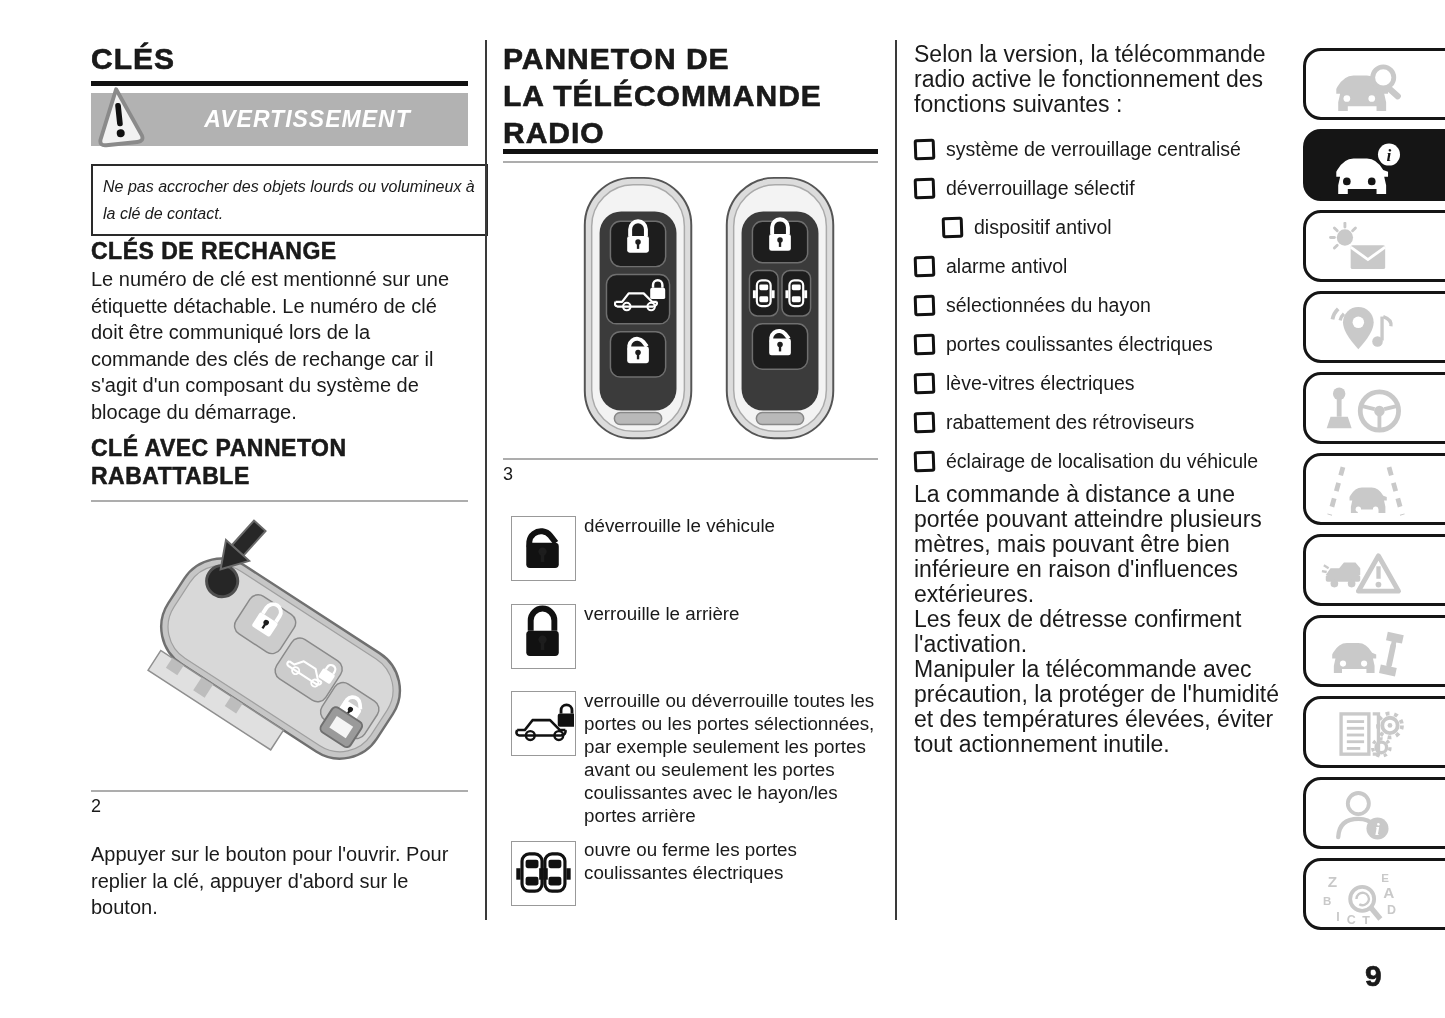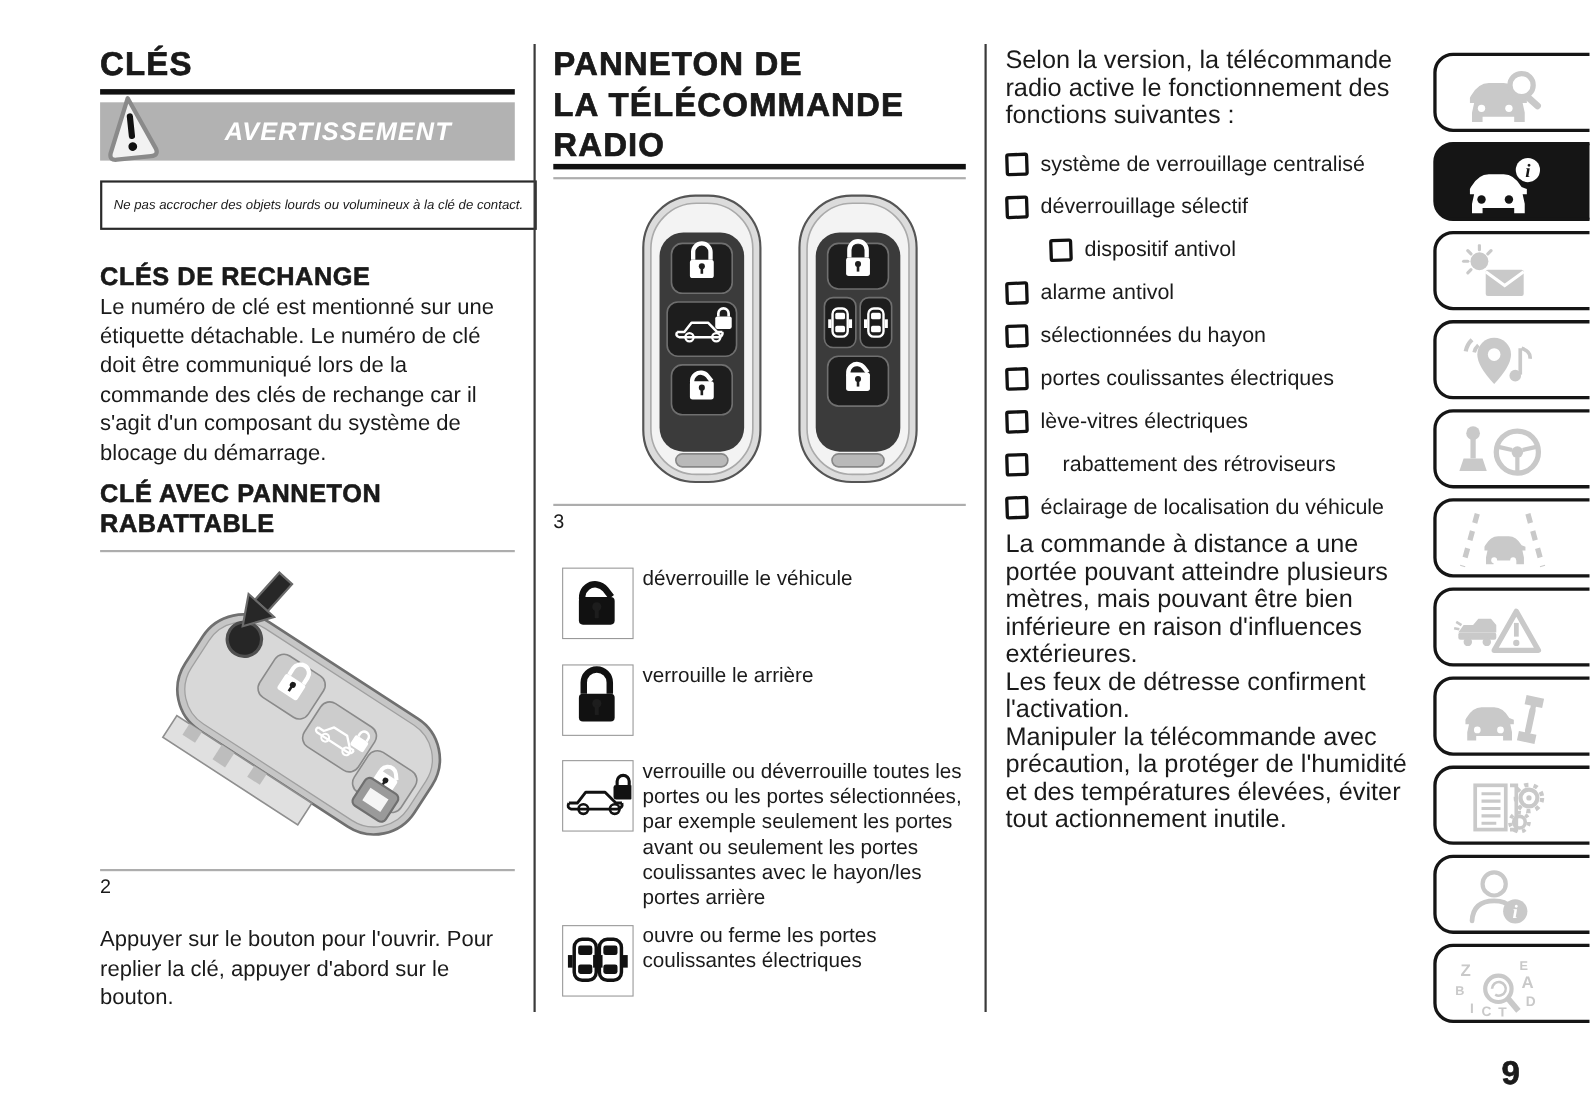--- a/index.html
+++ b/index.html
@@ -8,21 +8,21 @@
   .abs{position:absolute;}
   .col{position:absolute;top:0;height:100%;}
   .h-main{font-size:30px;font-weight:bold;letter-spacing:1px;margin:0;line-height:37px;-webkit-text-stroke:0.6px #111;}
   .h-sub{font-size:23px;font-weight:bold;letter-spacing:0.5px;margin:0;line-height:28px;-webkit-text-stroke:0.5px #111;}
   .rule-heavy{height:5px;background:#111;width:100%;}
   .rule-thin{height:2px;background:#adadad;width:100%;}
   .body-txt{font-size:20px;line-height:26.5px;margin:0;}
   .warn-banner{width:377px;height:53px;background:#b2b2b2;display:flex;align-items:center;justify-content:center;}
   .warn-label{font-size:23px;font-weight:bold;font-style:italic;color:#fff;letter-spacing:1px;padding-left:56px;}
   .warn-box{width:373px;border:2px solid #2a2a2a;padding:7px 10px;box-sizing:content-box;}
-  .warn-note{font-size:12px;font-style:italic;line-height:27px;margin:0;text-align:center;}
+  .warn-note{font-size:16px;font-style:italic;line-height:27px;margin:0;}
   .fig-label{font-size:18px;}
   .vdivider{position:absolute;top:40px;width:2px;height:880px;background:#3a3a3a;}
   .item-icon-box{width:65px;height:65px;border:1.5px solid #999;background:#fff;box-sizing:border-box;}
   .item-txt{font-size:18.8px;line-height:23px;margin:0;width:296px;}
   .fn-row{display:flex;align-items:center;height:30px;}
   .cbx{display:inline-block;width:15px;height:15px;border:3.2px solid #111;border-radius:3px;
        margin-right:11px;flex:0 0 auto;transform:rotate(-2deg);}
   .fn-text{font-size:19.5px;line-height:24px;}
   .rc-par{font-size:23px;line-height:25px;margin:0;}
   .tab{position:absolute;left:1287px;width:172px;height:72px;background:#fff;border:3px solid #151515;
@@ -237,41 +237,41 @@
     <p class="abs rc-par" style="top:42px;left:0;width:378px;">Selon la version, la télécommande radio active le fonctionnement des fonctions suivantes :</p>
 
     <div class="abs fn-row" style="top:134px;left:0;">
         <span class="cbx"></span>
         <span class="fn-text">système de verrouillage centralisé</span>
       </div>
     <div class="abs fn-row" style="top:173px;left:0;">
         <span class="cbx"></span>
         <span class="fn-text">déverrouillage sélectif</span>
       </div>
-    <div class="abs fn-row" style="top:212px;left:12px;padding-left:28px;">
+    <div class="abs fn-row" style="top:212px;left:0;padding-left:28px;">
         <span class="cbx"></span>
         <span class="fn-text">dispositif antivol</span>
       </div>
     <div class="abs fn-row" style="top:251px;left:0;text-align:center;">
         <span class="cbx"></span>
         <span class="fn-text">alarme antivol</span>
       </div>
     <div class="abs fn-row" style="top:290px;left:0;">
         <span class="cbx"></span>
         <span class="fn-text">sélectionnées du hayon</span>
       </div>
     <div class="abs fn-row" style="top:329px;left:0;">
         <span class="cbx"></span>
         <span class="fn-text">portes coulissantes électriques</span>
       </div>
     <div class="abs fn-row" style="top:368px;left:0;">
         <span class="cbx"></span>
         <span class="fn-text">lève-vitres électriques</span>
       </div>
-    <div class="abs fn-row" style="top:407px;left:0;gap:20px;">
+    <div class="abs fn-row" style="top:407px;left:0;">
         <span class="cbx"></span>
         <span class="fn-text">rabattement des rétroviseurs</span>
       </div>
     <div class="abs fn-row" style="top:446px;left:0;">
         <span class="cbx"></span>
         <span class="fn-text">éclairage de localisation du véhicule</span>
       </div>
 
     <div class="abs" style="top:482px;left:0;width:378px;">
       <p class="rc-par">La commande à distance a une portée pouvant atteindre plusieurs mètres, mais pouvant être bien inférieure en raison d'influences extérieures.</p>

